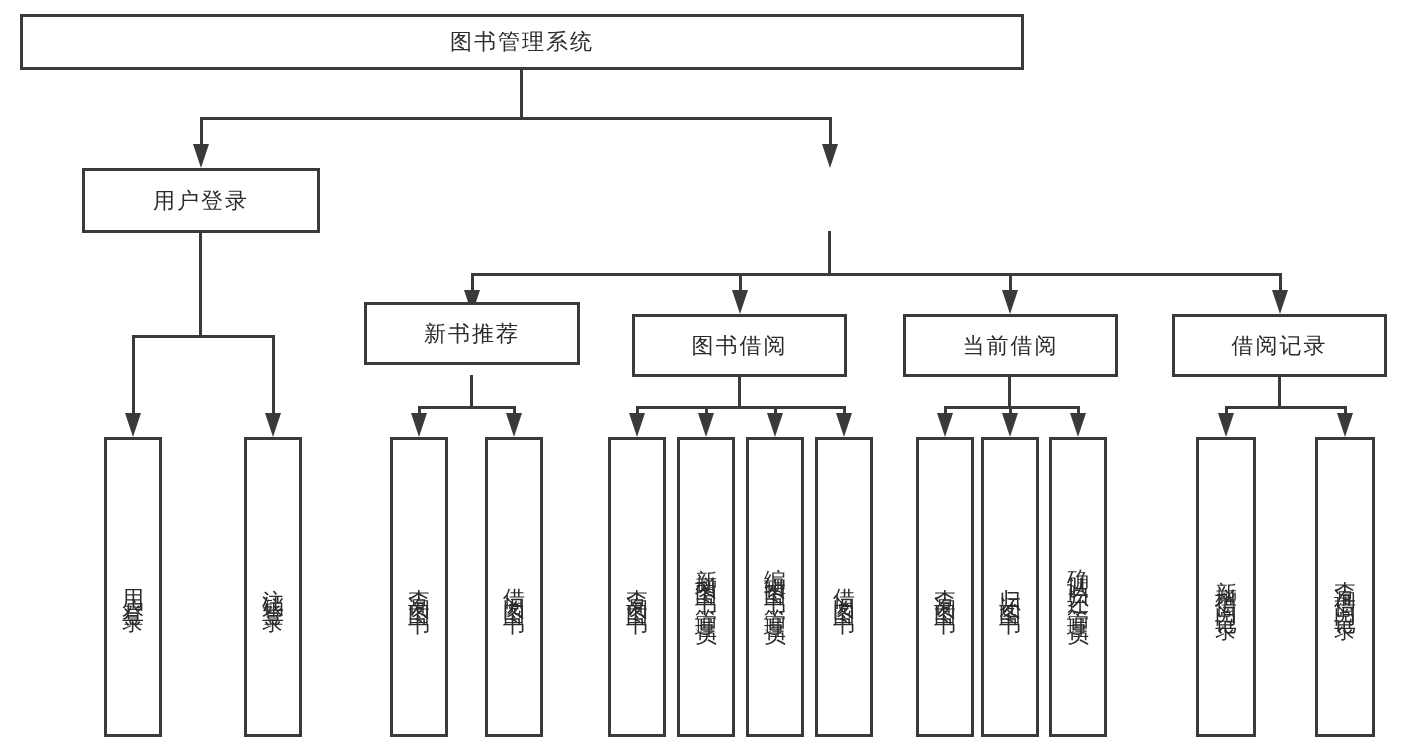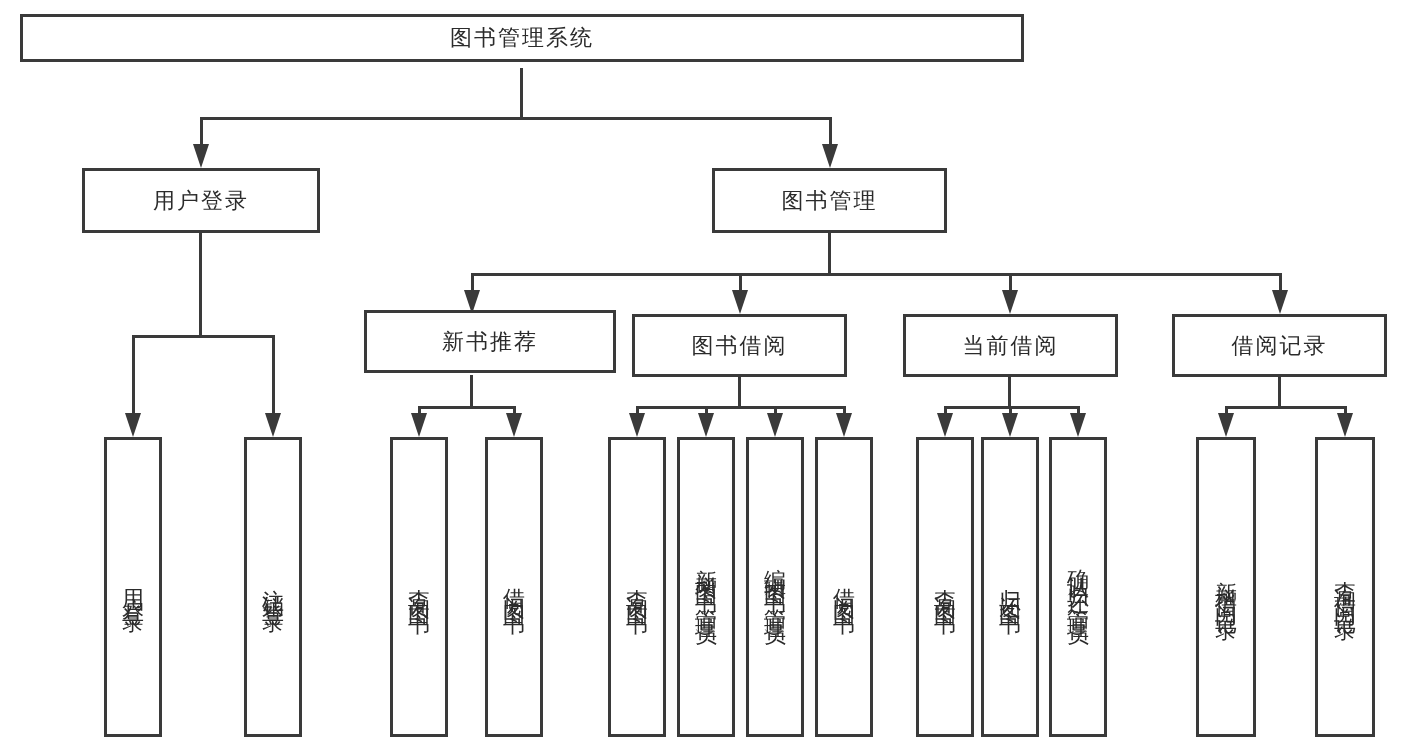--- a/index.html
+++ b/index.html
@@ -36,35 +36,34 @@
   .watermark{
     position:absolute;left:1186px;top:712px;font-size:20px;
     color:var(--wm);white-space:nowrap;z-index:10;
   }
 </style>
 </head>
 <body>
 
 <div class="canvas">
 
-  <div class="box hbox" style="left:20px;top:14px;width:1004px;height:48px">图书管理系统</div>
+  <div class="box hbox" style="left:20px;top:14px;width:1004px;height:56px">图书管理系统</div>
 
   <div class="vline" style="left:520px;top:68px;height:50px"></div>
   <div class="hline" style="left:200px;top:117px;width:631px"></div>
   <div class="arrow" style="left:193px;top:117px;height:51px">
       <span class="stem"></span>
       <span class="head"></span>
     </div>
   <div class="arrow" style="left:822px;top:117px;height:51px">
       <span class="stem"></span>
       <span class="head"></span>
     </div>
 
   <div class="box hbox" style="left:82px;top:168px;width:238px;height:65px">用户登录</div>
-  <div class="box hbox" style="left:712px;top:168px;width:235px;height:65px">图书管理</div>
 
   <div class="vline" style="left:199px;top:231px;height:106px"></div>
   <div class="hline" style="left:132px;top:335px;width:143px"></div>
   <div class="arrow" style="left:125px;top:335px;height:102px">
       <span class="stem"></span>
       <span class="head"></span>
     </div>
   <div class="arrow" style="left:265px;top:335px;height:102px">
       <span class="stem"></span>
       <span class="head"></span>
@@ -82,21 +81,21 @@
     </div>
   <div class="arrow" style="left:1002px;top:273px;height:41px">
       <span class="stem"></span>
       <span class="head"></span>
     </div>
   <div class="arrow" style="left:1272px;top:273px;height:41px">
       <span class="stem"></span>
       <span class="head"></span>
     </div>
 
-  <div class="box hbox" style="left:364px;top:310px;width:252px;height:63px">新书推荐</div>
+  <div class="box hbox" style="left:364px;top:302px;width:216px;height:63px">新书推荐</div>
   <div class="box hbox" style="left:903px;top:314px;width:215px;height:63px">当前借阅</div>
   <div class="box hbox" style="left:632px;top:314px;width:215px;height:63px">图书借阅</div>
   <div class="box hbox" style="left:1172px;top:314px;width:215px;height:63px">借阅记录</div>
 
   <div class="vline" style="left:470px;top:375px;height:33px"></div>
   <div class="hline" style="left:418px;top:406px;width:98px"></div>
   <div class="arrow" style="left:411px;top:406px;height:31px">
       <span class="stem"></span>
       <span class="head"></span>
     </div>

